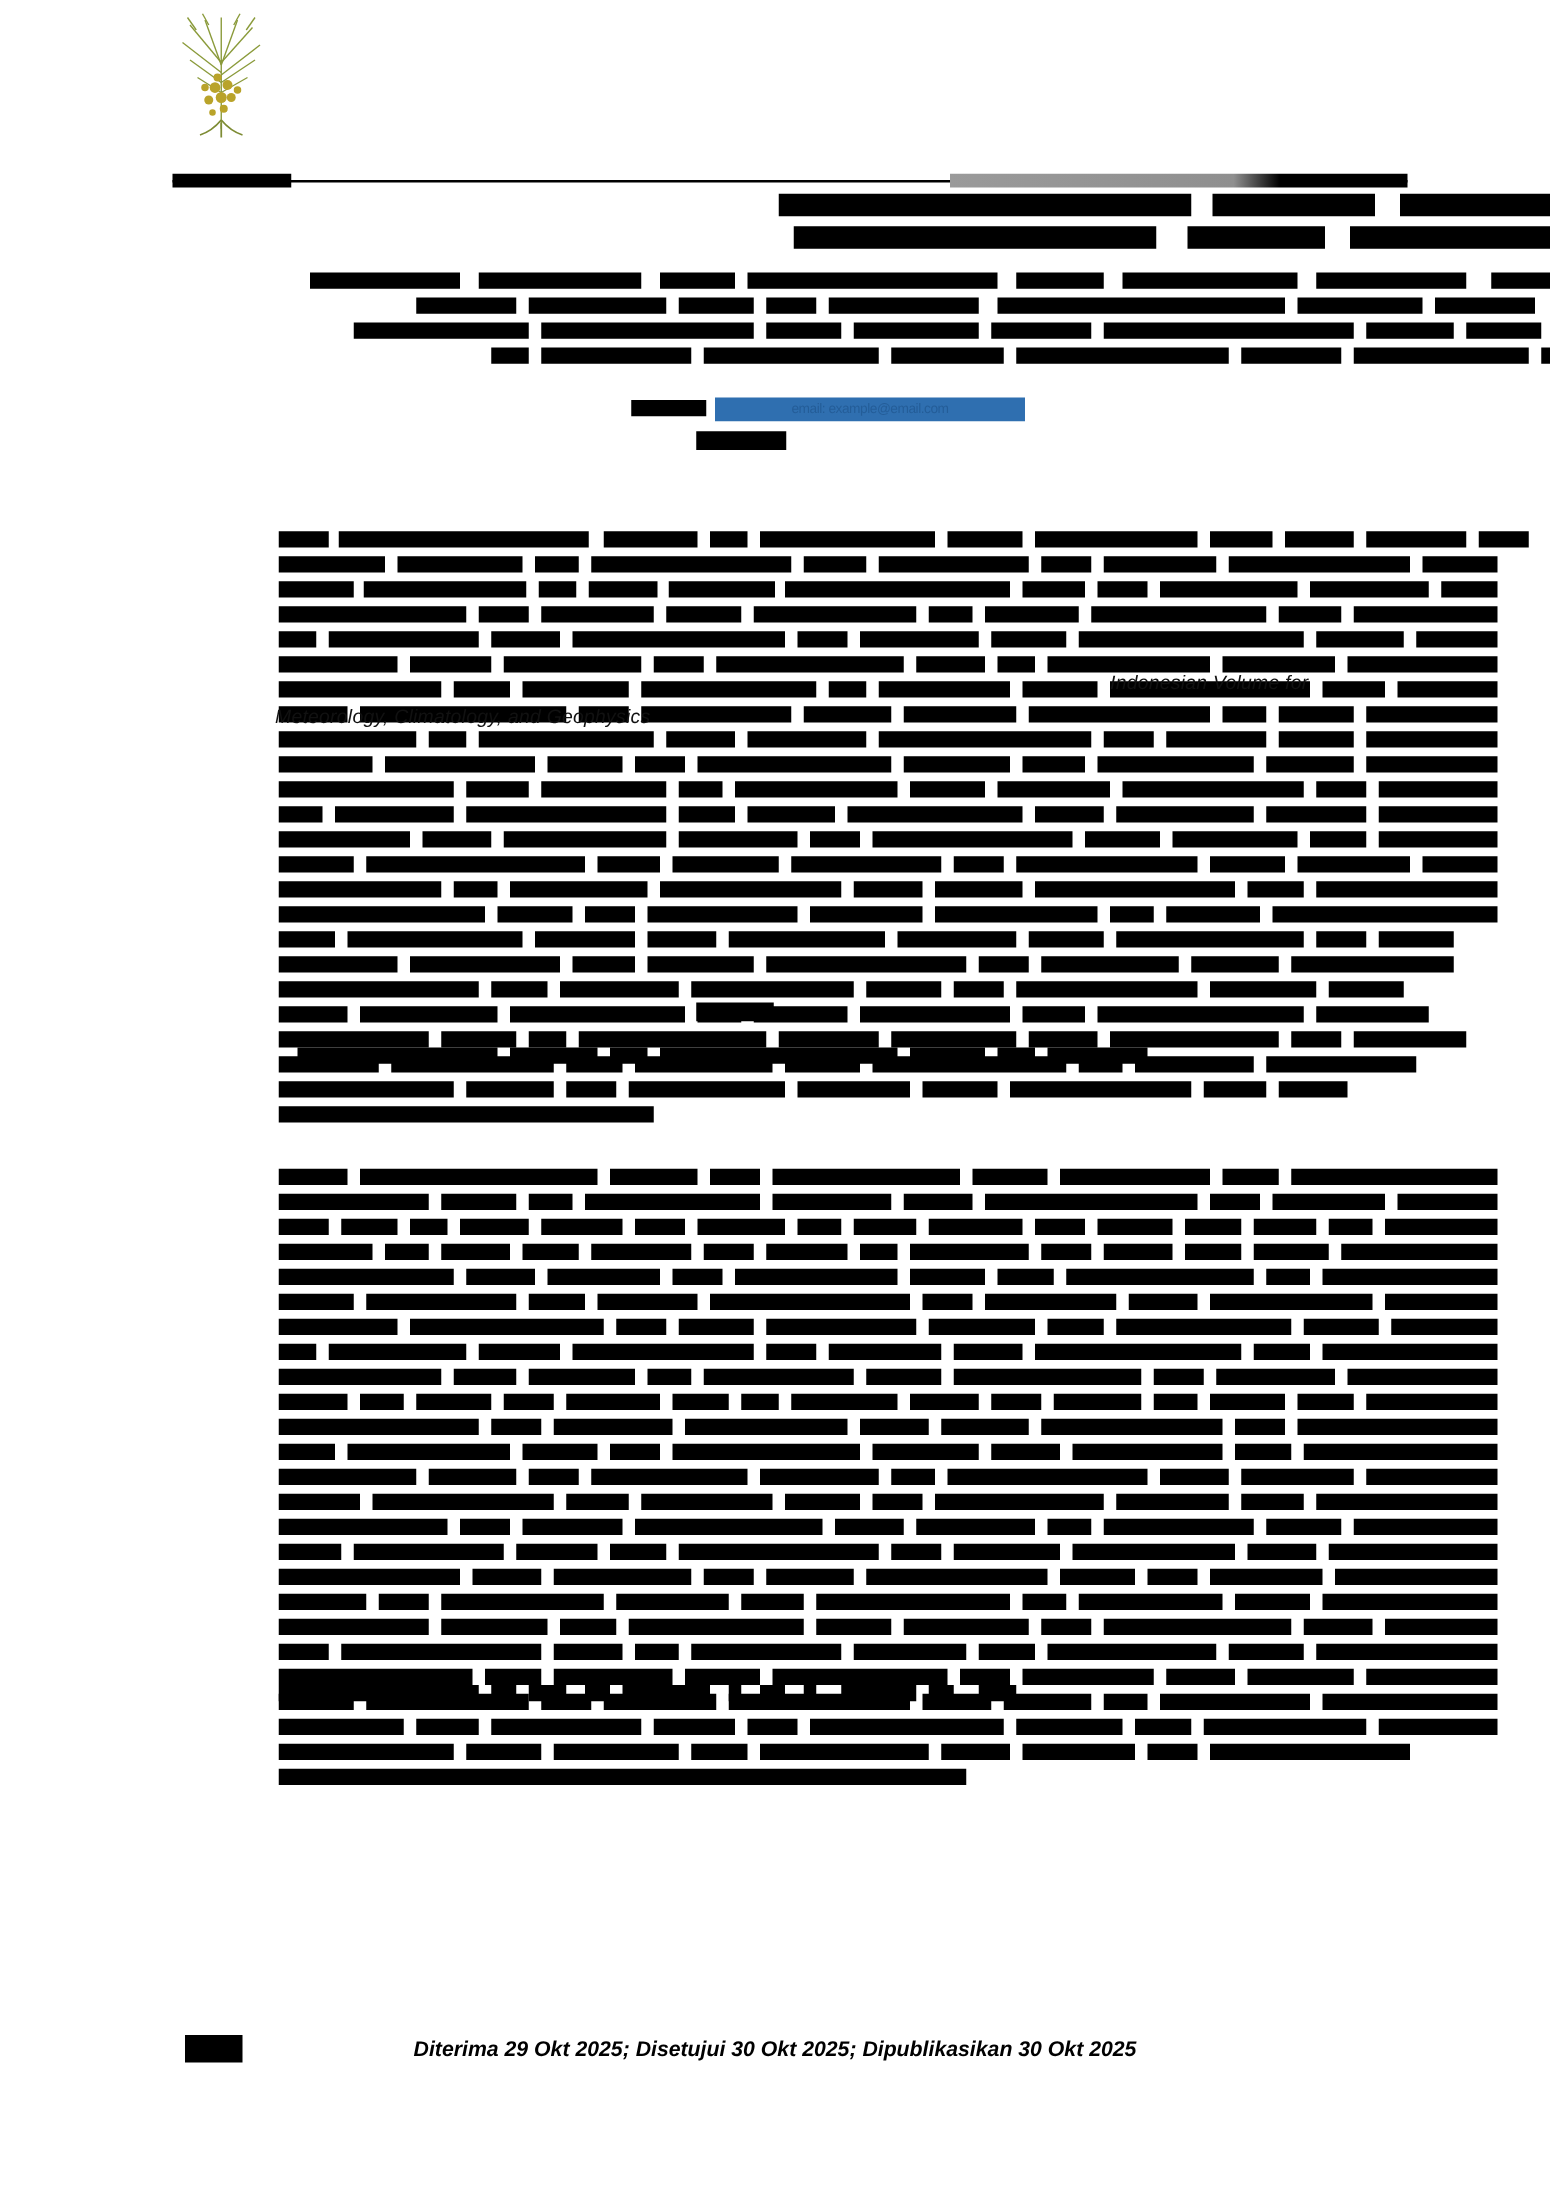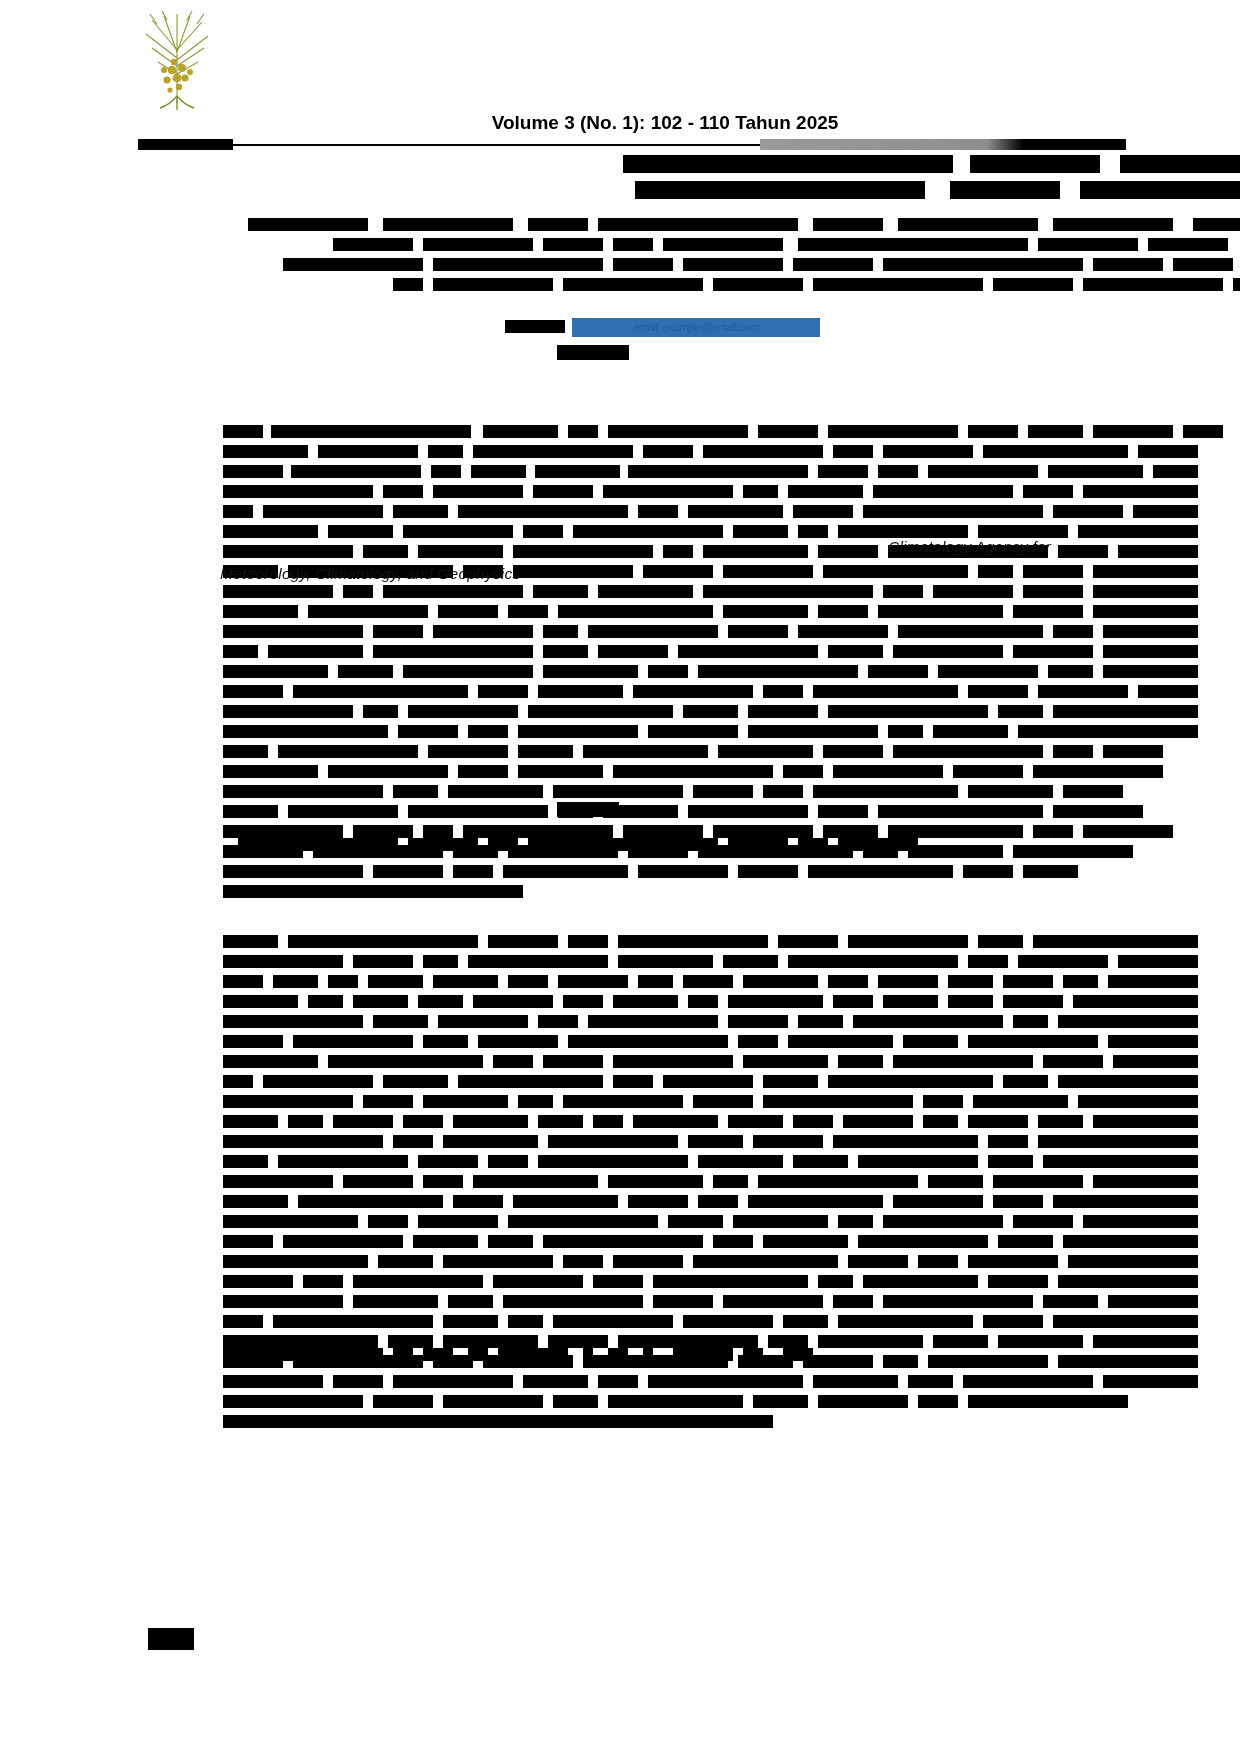--- a/index.html
+++ b/index.html
@@ -214,21 +214,20 @@
             <circle cx="48" cy="82" r="2.6"></circle>
         </g>
         <g stroke="#7e8c35" stroke-width="1.4" fill="none">
           <path d="M55 88 C50 94 44 98 38 100"></path>
           <path d="M55 88 C60 94 66 98 72 100"></path>
           <path d="M55 90 L55 102"></path>
         </g>
       </svg>
     </div>
 
-    <div class="journal-volume">Volume  3 (No. 1): 102 - 110  Tahun  2025</div>
 
     <div class="rule-wrap">
       <div class="rule-thin"></div>
       <div class="rule-left-cap"></div>
       <div class="rule-grad"></div>
     </div>
   </div>
 
   <div class="redact-block title-block" id="title-block" style="left:390px; top:155px; width:520px;">
       <div class="rline">
@@ -568,21 +567,21 @@
         <span class="rseg" style="left: 515px; width: 60px;"></span>
         <span class="rseg" style="left: 585px; width: 145px;"></span>
         <span class="rseg" style="left: 740px; width: 50px;"></span>
         <span class="rseg" style="left: 800px; width: 55px;"></span>
       </div>
       <div class="rline">
         <span class="rseg" style="left: 0px; width: 300px;"></span>
       </div>
     </div>
 
-  <div class="visible-italic" style="left:888px; top:538px;">Climatology Agency for</div>
+  <div class="visible-italic" style="left:888px; top:538px;">Indonesian Volume for</div>
   <div class="visible-italic" style="left:220px; top:565px;">Meteorology,  Climatology,  and  Geophysics</div>
 
   <div class="redact-block body-block" id="keywords-block" style="left:228px; top:838px; width:700px;">
       <div class="rline">
         <span class="rseg" style="left: 10px; width: 160px;"></span>
         <span class="rseg" style="left: 180px; width: 70px;"></span>
         <span class="rseg" style="left: 260px; width: 30px;"></span>
         <span class="rseg" style="left: 300px; width: 190px;"></span>
         <span class="rseg" style="left: 500px; width: 60px;"></span>
         <span class="rseg" style="left: 570px; width: 30px;"></span>
@@ -908,14 +907,15 @@
         <span class="rseg" style="left: 360px; width: 10px;"></span>
         <span class="rseg" style="left: 385px; width: 20px;"></span>
         <span class="rseg" style="left: 420px; width: 10px;"></span>
         <span class="rseg" style="left: 450px; width: 60px;"></span>
         <span class="rseg" style="left: 520px; width: 20px;"></span>
         <span class="rseg" style="left: 560px; width: 30px;"></span>
       </div>
     </div>
 
   <div class="footer-mark"></div>
+  <div class="footer-note">Diterima 29 Okt 2025; Disetujui 30 Okt 2025; Dipublikasikan 30 Okt 2025</div>
 
 </div>
 
 </body></html>

